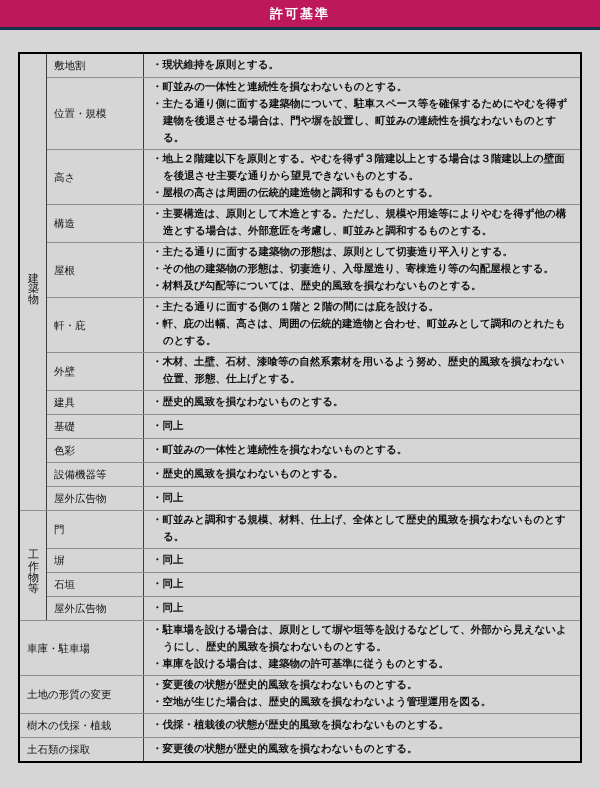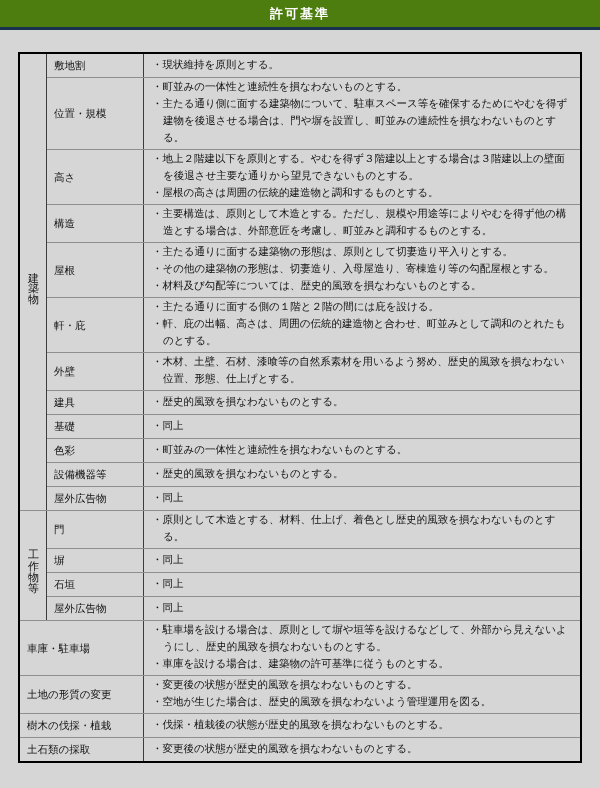--- a/index.html
+++ b/index.html
@@ -13,21 +13,21 @@
     font-family: "DejaVu Sans", sans-serif;
     color: #111111;
     position: relative;
     overflow: hidden;
   }
   .header-bar {
     position: absolute;
     top: 0; left: 0;
     width: 600px;
     height: 27px;
-    background: #4d7c0f;
+    background: #be185d;
     border-bottom: 3px solid #17334d;
     display: flex;
     align-items: center;
     justify-content: center;
   }
   .header-title {
     color: #ffffff;
     font-size: 13px;
     font-weight: bold;
     letter-spacing: 2px;
@@ -68,20 +68,21 @@
   }
   td.item-cell {
     width: 74px;
     padding: 3px 15px 3px 7px;
   }
   td.item-cell.merged {
     width: 101px;
   }
   td.criteria-cell {
     padding: 0 6px 3px 8px;
+    font-weight: bold;
   }
   p.criteria-bullet {
     margin: 0;
     padding-left: 11px;
     text-indent: -11px;
   }
 </style>
 </head>
 <body>
 
@@ -166,21 +167,21 @@
       <tr>
         <td class="item-cell">屋外広告物</td>
         <td class="criteria-cell">
           <p class="criteria-bullet">・同上</p>
         </td>
       </tr>
       <tr>
         <td class="group-cell" rowspan="4"><span class="vertical-label">工作物等</span></td>
         <td class="item-cell">門</td>
         <td class="criteria-cell">
-          <p class="criteria-bullet">・原則として木造とする、材料、仕上げ、着色とし歴史的風致を損なわないものとする。</p>
+          <p class="criteria-bullet">・町並みと調和する規模、材料、仕上げ、全体として歴史的風致を損なわないものとする。</p>
         </td>
       </tr>
       <tr>
         <td class="item-cell">塀</td>
         <td class="criteria-cell">
           <p class="criteria-bullet">・同上</p>
         </td>
       </tr>
       <tr>
         <td class="item-cell">石垣</td>

